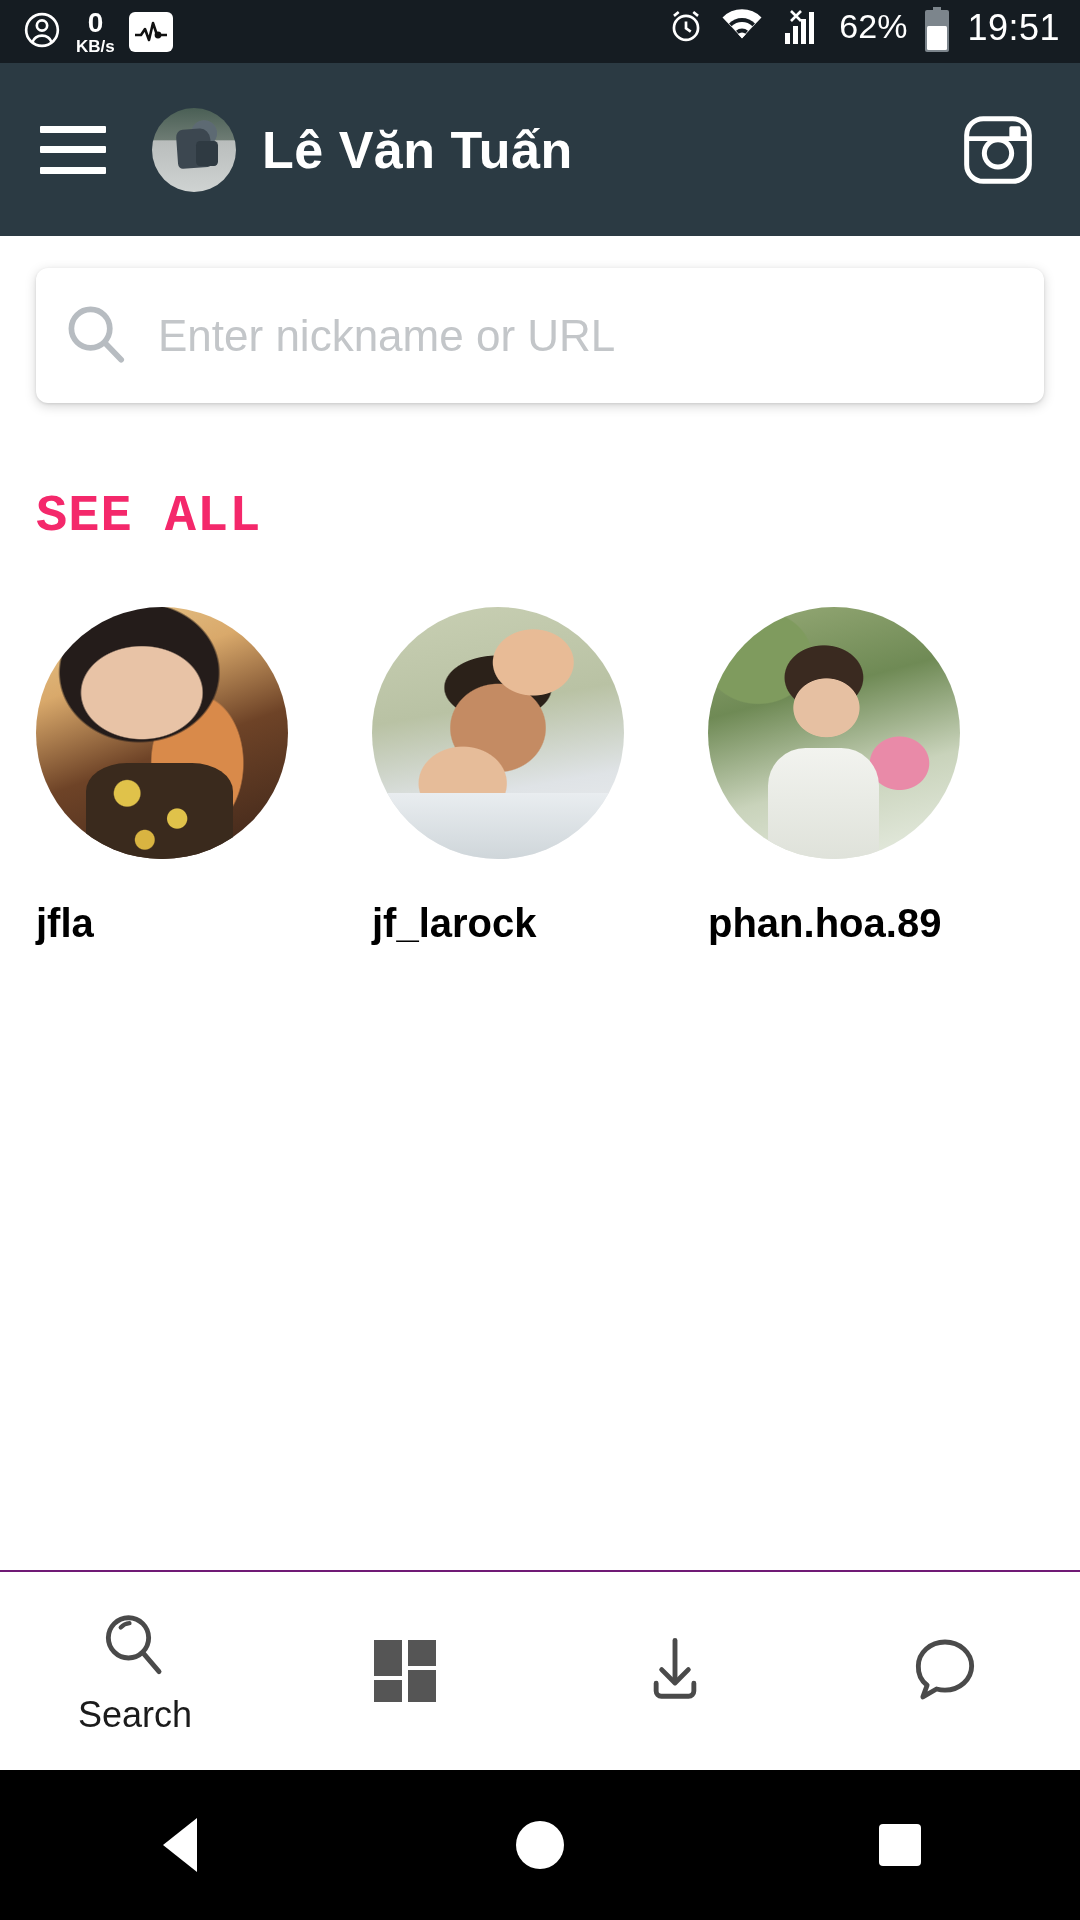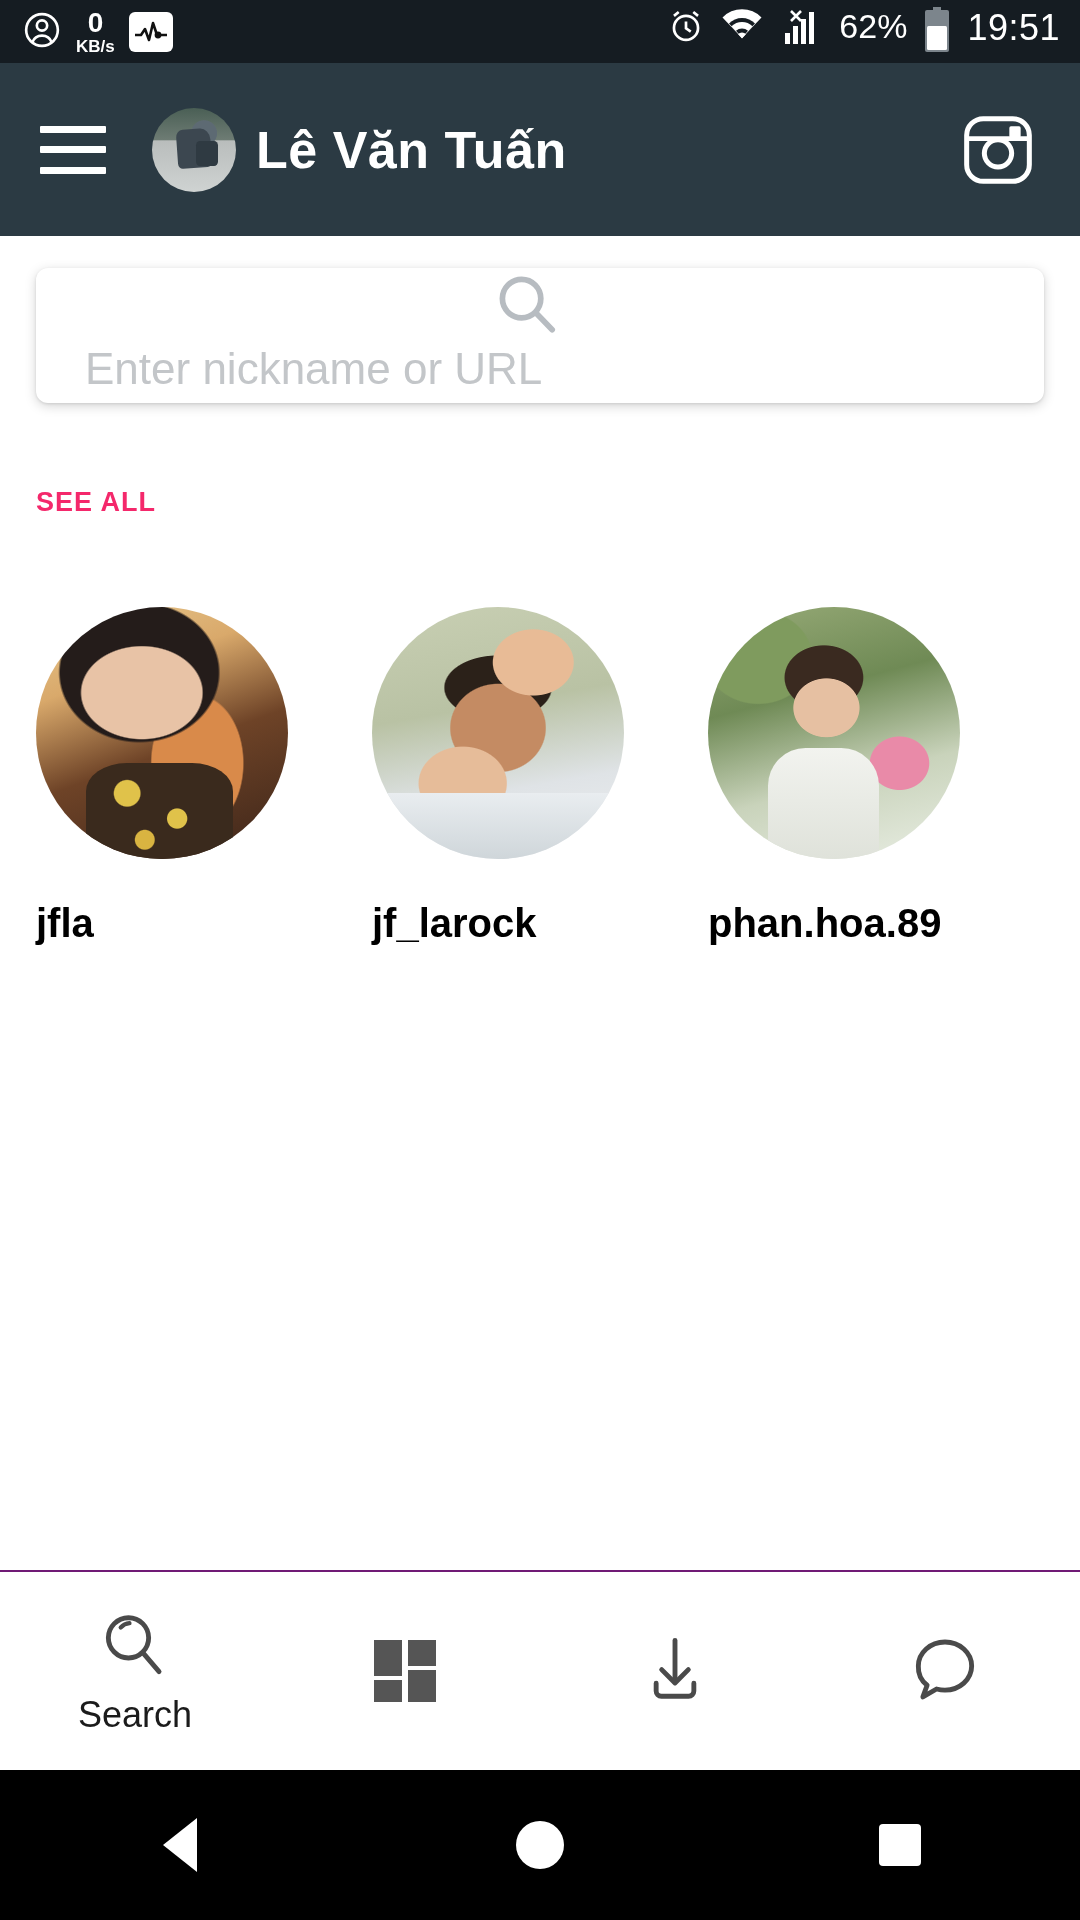--- a/index.html
+++ b/index.html
@@ -47,47 +47,47 @@
     position:relative; flex:none;
   }
   .avatar-hdr::before{
     content:""; position:absolute; left:30%; top:26%; width:40%; height:46%;
     background:#3c4750; border-radius:20% 30% 14% 14%; transform:rotate(-4deg);
   }
   .avatar-hdr::after{
     content:""; position:absolute; left:52%; top:40%; width:26%; height:30%;
     background:#2f3a42; border-radius:18%;
   }
-  .hdr-name { margin-left:20px; color:#ffffff; font-size:52px; font-weight:700;
+  .hdr-name { margin-left:26px; color:#ffffff; font-size:52px; font-weight:700;
     letter-spacing:0.5px; white-space:nowrap; }
   .cam-btn { margin-left:auto; width:92px; height:92px; display:flex;
     align-items:center; justify-content:center; cursor:pointer; }
 
   
   .search-wrap { position:absolute; top:268px; left:36px; width:1008px; }
   .search-card {
     height:135px; background:#ffffff; border-radius:12px;
     box-shadow:0 3px 12px rgba(0,0,0,0.17), 0 1px 3px rgba(0,0,0,0.10);
-    display:flex; align-items:center; padding:0 49px;flex-direction:column;
+    display:flex; align-items:center; padding:0 24px;
   }
   .search-card .mag { flex:none; margin-right:26px; }
   .search-input {
     border:none; outline:none; background:transparent;
     font-family:"Liberation Sans", sans-serif;
     font-size:44px; color:#303030; width:100%;
   }
   .search-input::placeholder { color:#c3c6c9; }
 
   
   .sec-head {
     position:absolute; top:487px; left:36px; width:1008px;
     display:flex; align-items:baseline; justify-content:space-between;
   }
   .sec-title { font-size:44px; font-weight:700; color:#000000; }
-  .see-all { font-size:27px; font-weight:700; letter-spacing:1px; cursor:pointer; }
+  .see-all { font-size:52px; font-weight:700; letter-spacing:1px; cursor:pointer;font-family:Liberation Mono, monospace; }
 
   
   .hist-row {
     position:absolute; top:607px; left:36px; width:1008px;
     display:flex; gap:0;
   }
   .hist-item { width:336px; display:flex; flex-direction:column; align-items:flex-start;
     cursor:pointer; }
   .hist-avatar { width:252px; height:252px; border-radius:50%; overflow:hidden;
     position:relative; }

